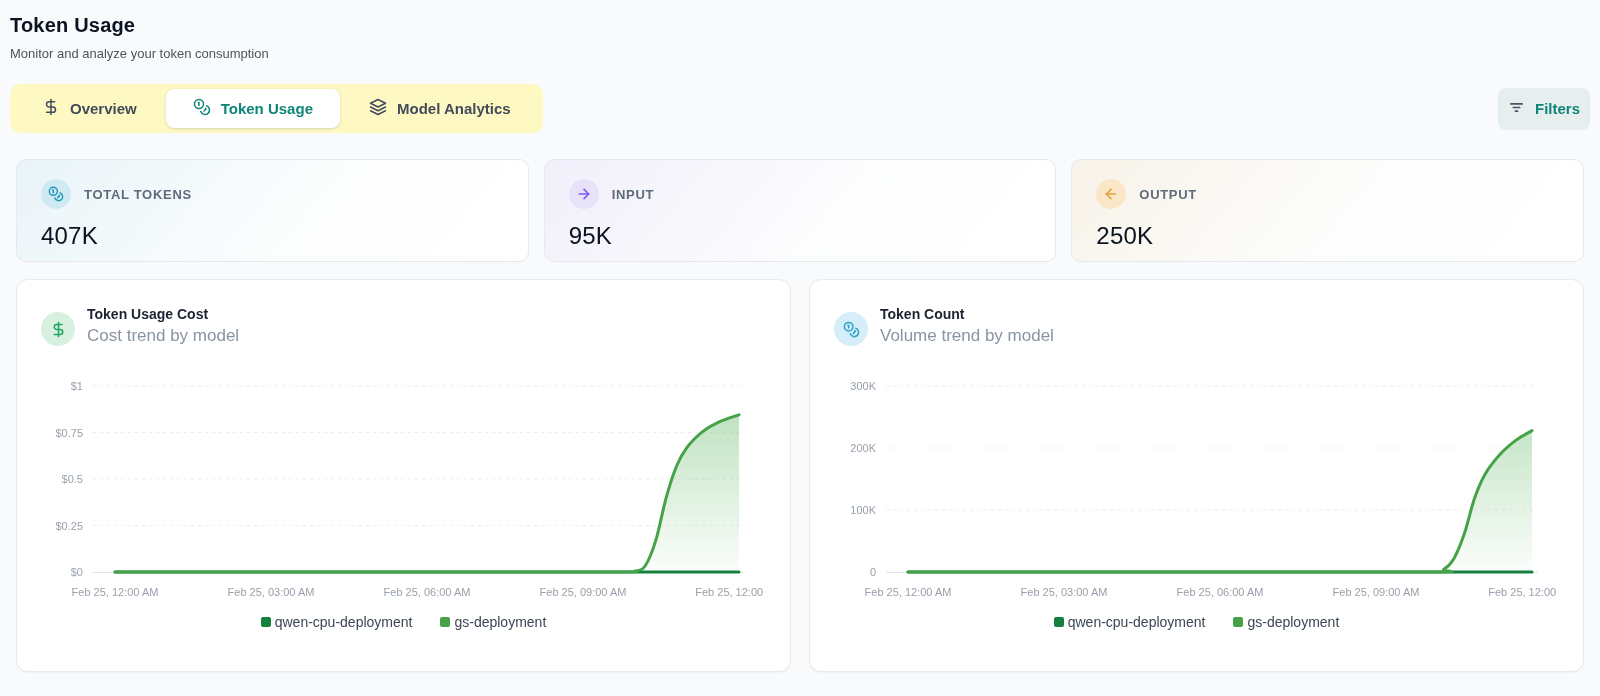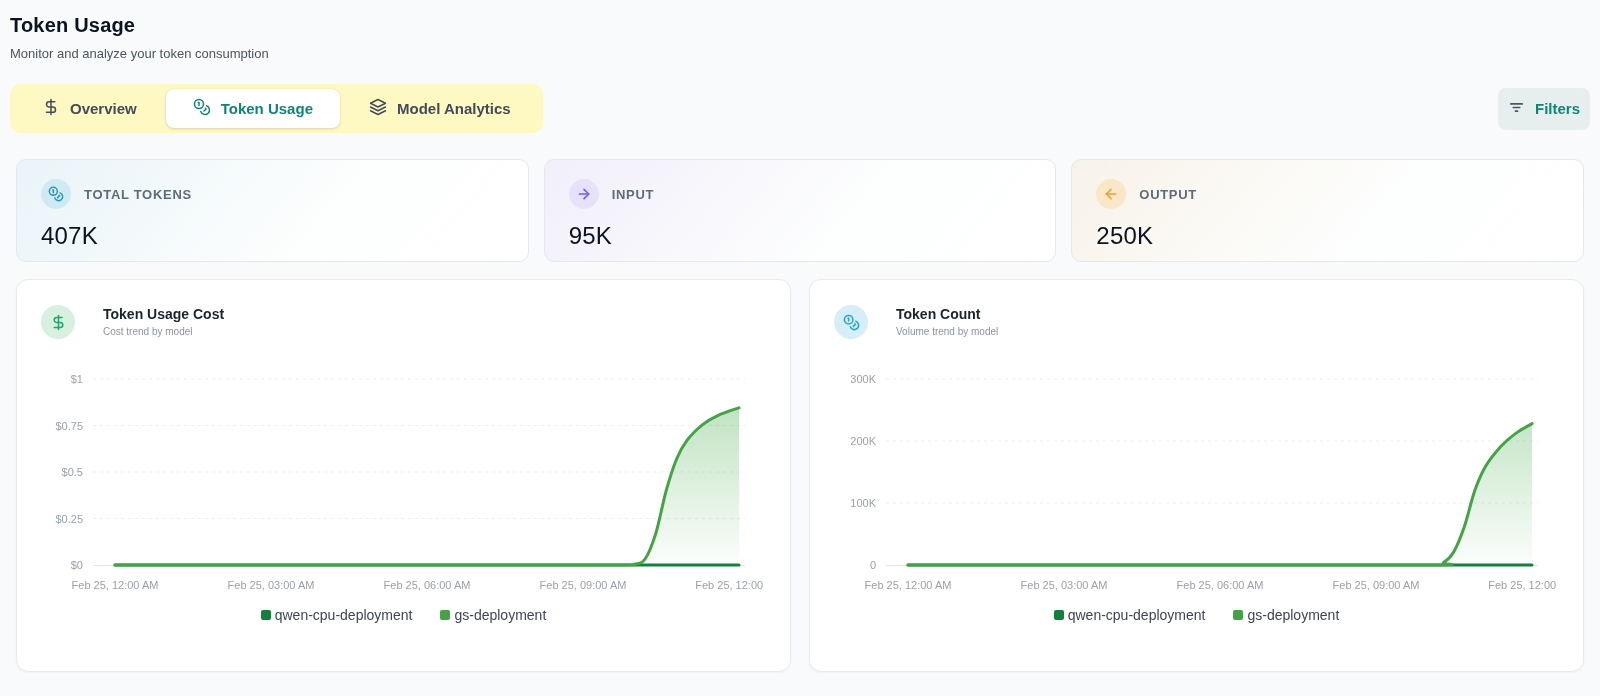--- a/index.html
+++ b/index.html
@@ -32,24 +32,24 @@
   .stat-card { border:1px solid #e4e9ee; border-radius:10px; padding:19px 24px 20px; height:103px; }
   .stat-head { display:flex; align-items:center; gap:13px; }
   .stat-icon { width:30px; height:30px; border-radius:50%; display:flex; align-items:center; justify-content:center; }
   .stat-label { font-size:13px; font-weight:600; letter-spacing:.7px; color:#5d6b7a; }
   .stat-value { margin-top:13px; font-size:24px; font-weight:400; color:#0b1220; letter-spacing:.2px; }
 
   
   .charts { display:grid; grid-template-columns:1fr 1fr; gap:18px; margin-top:17px; }
   .chart-card { background:#fff; border:1px solid #e7eaee; border-radius:12px; padding:25px 6px 10px; height:393px;
                 box-shadow:0 1px 2px rgba(16,24,40,.04); }
-  .chart-head { display:flex; align-items:flex-start; gap:28px; padding:0 18px; }
+  .chart-head { display:flex; align-items:flex-end; gap:12px; padding:0 18px; }
   .chart-icon { width:34px; height:34px; border-radius:50%; display:flex; align-items:center; justify-content:center; flex:0 0 auto; }
   .chart-title { font-size:14px; font-weight:700; color:#1a2330; padding-top:1px; }
-  .chart-sub { font-size:10px; color:#8a94a0; margin-top:4px; }
+  .chart-sub { font-size:17px; color:#8a94a0; margin-top:4px; }
   svg.chart { display:block; width:741px; height:250px; margin-top:14px; overflow:hidden; }
   .legend { display:flex; justify-content:center; align-items:center; gap:28px; margin-top:4px; }
   .legend-item { display:flex; align-items:center; gap:4px; font-size:14px; color:#3c4654; cursor:pointer; }
   .legend-swatch { width:10px; height:10px; border-radius:2px; display:inline-block; }
 </style>
 </head>
 <body>
 
 <div class="page">
 

